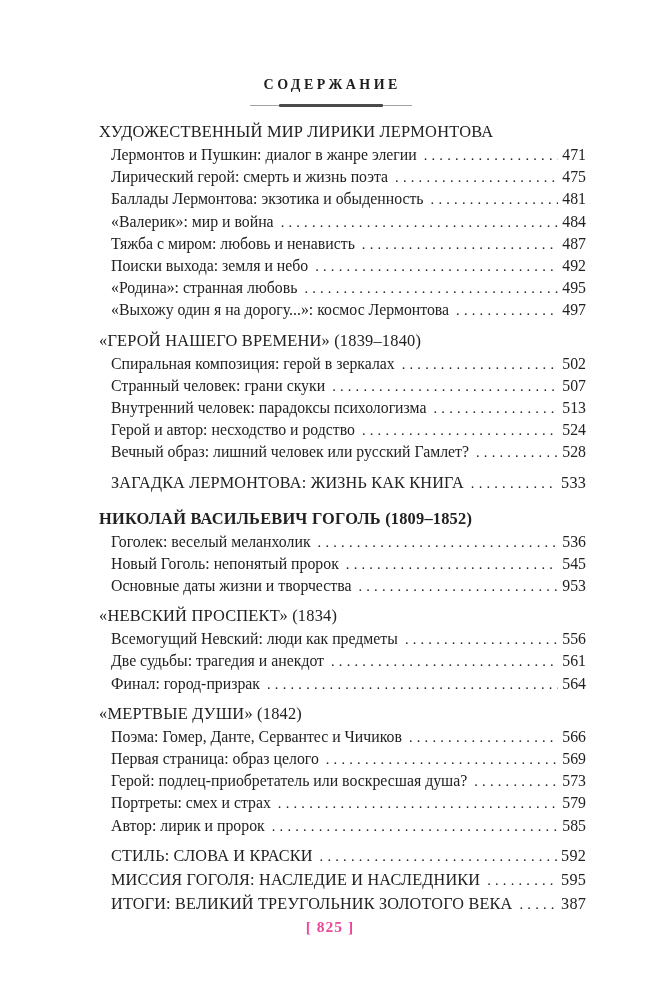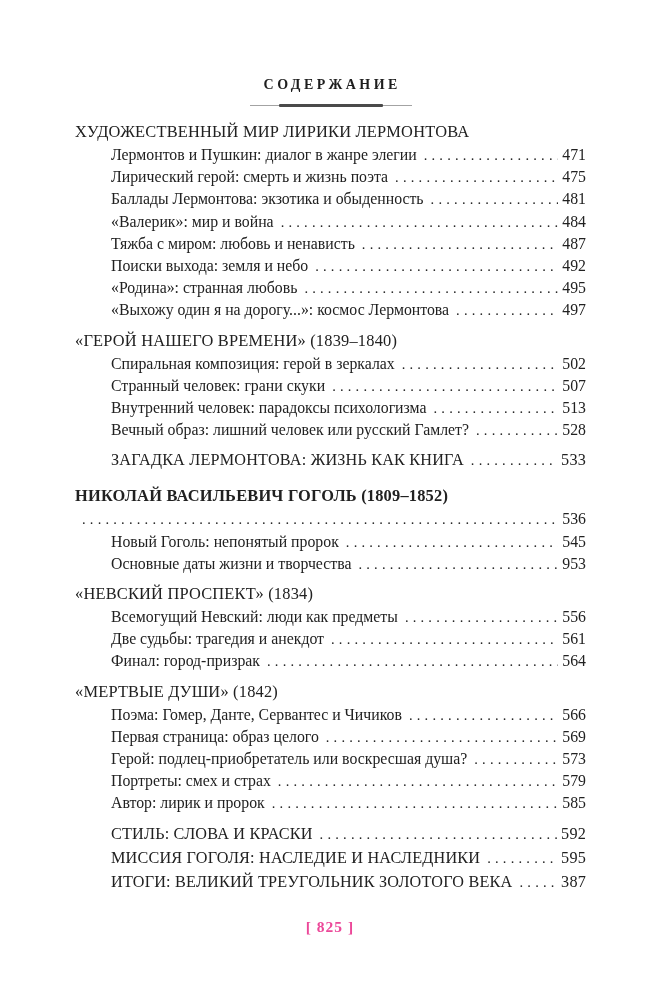--- a/index.html
+++ b/index.html
@@ -56,20 +56,21 @@
   .toc-blocks {
     margin-top: 13px;
   }
   .toc-section.gap-top { margin-top: 7px; }
   .toc-section.bold-heading { margin-top: 12px; }
   .section-heading {
     font-size: 16.4px;
     line-height: 24px;
     letter-spacing: 0.2px;
     white-space: nowrap;
+    margin-left: 24px;
   }
   .toc-section.bold-heading .section-heading { font-weight: 700; }
   .toc-entry {
     display: flex;
     align-items: baseline;
     font-size: 15.8px;
     line-height: 22.2px;
   }
   .toc-entry.caps {
     font-size: 16.2px;
@@ -173,33 +174,39 @@
           <span class="entry-title">Странный человек: грани скуки</span>
           <span class="leader"></span>
           <span class="entry-page">507</span>
         </div>
         <div class="toc-entry">
           <span class="entry-title">Внутренний человек: парадоксы психологизма</span>
           <span class="leader"></span>
           <span class="entry-page">513</span>
         </div>
         <div class="toc-entry">
+          <span class="entry-title">Герой и автор: несходство и родство</span>
+          <span class="leader"></span>
+          <span class="entry-page">524</span>
+        </div>
+        <div class="toc-entry">
           <span class="entry-title">Вечный образ: лишний человек или русский Гамлет?</span>
           <span class="leader"></span>
           <span class="entry-page">528</span>
         </div>
       </div>
       <div class="toc-entry caps gap-top">
         <span class="entry-title">ЗАГАДКА ЛЕРМОНТОВА: ЖИЗНЬ КАК КНИГА</span>
         <span class="leader"></span>
         <span class="entry-page">533</span>
       </div>
       <div class="toc-section bold-heading">
         <div class="section-heading">НИКОЛАЙ ВАСИЛЬЕВИЧ ГОГОЛЬ (1809–1852)</div>
         <div class="toc-entry">
+          <span class="entry-title">Гоголек: веселый меланхолик</span>
           <span class="leader"></span>
           <span class="entry-page">536</span>
         </div>
         <div class="toc-entry">
           <span class="entry-title">Новый Гоголь: непонятый пророк</span>
           <span class="leader"></span>
           <span class="entry-page">545</span>
         </div>
         <div class="toc-entry">
           <span class="entry-title">Основные даты жизни и творчества</span>

